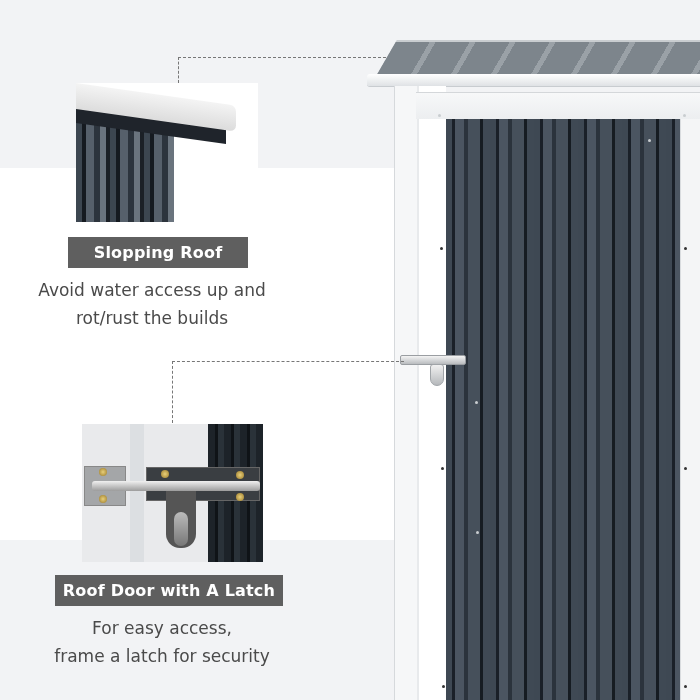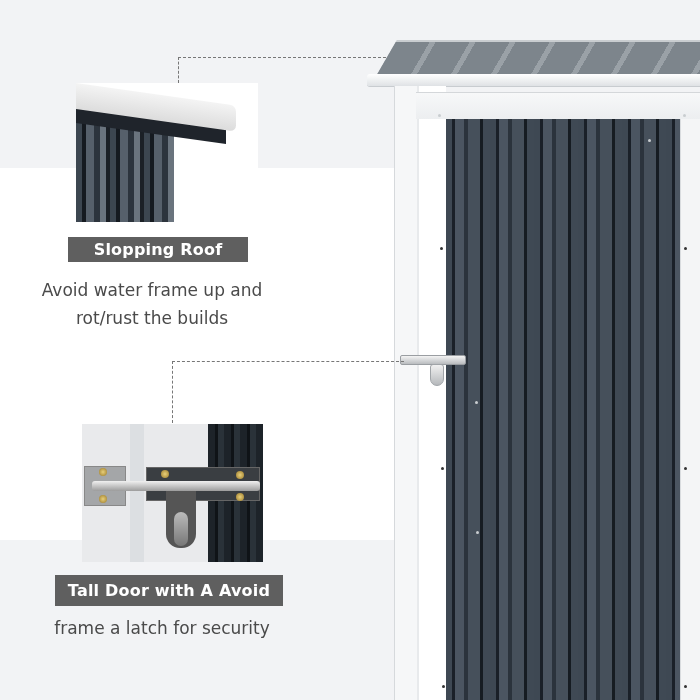--- a/index.html
+++ b/index.html
@@ -85,36 +85,37 @@
 <div class="dash-h" style="left:178px;top:57px;width:208px"></div>
 <div class="dash-v" style="left:178px;top:57px;height:26px"></div>
 <div class="dash-h" style="left:172px;top:361px;width:232px"></div>
 <div class="dash-v" style="left:172px;top:361px;height:62px"></div>
 
 <div class="thumb-roof">
   <div class="wall"></div>
   <div class="under"></div>
   <div class="eave"></div>
 </div>
-<div class="label-bar" style="left:68px;top:237px;width:180px;height:25px">Slopping Roof</div>
+<div class="label-bar" style="left:68px;top:237px;width:180px;height:31px">Slopping Roof</div>
 <div class="desc" style="left:20px;top:276px;width:264px">
-  <div>Avoid water frame up and</div>
+  <div>Avoid water access up and</div>
   <div>rot/rust the builds</div>
 </div>
 
 <div class="thumb-latch">
   <div class="frame-strip"></div>
   <div class="dark"></div>
   <div class="plate-l"></div>
   <div class="plate-r"></div>
   <div class="handle"></div>
   <div class="bar"></div>
   <div class="handle-hi"></div>
   <div class="screw" style="left:17px;top:44px"></div>
   <div class="screw" style="left:17px;top:71px"></div>
   <div class="screw" style="left:79px;top:46px"></div>
   <div class="screw" style="left:154px;top:47px"></div>
   <div class="screw" style="left:154px;top:69px"></div>
 </div>
-<div class="label-bar" style="left:55px;top:575px;width:228px;height:31px">Tall Door with A Avoid</div>
+<div class="label-bar" style="left:55px;top:575px;width:228px;height:31px">Roof Door with A Latch</div>
 <div class="desc" style="left:30px;top:614px;width:264px">
+  <div>For easy access,</div>
   <div>frame a latch for security</div>
 </div>
 
 </body></html>

